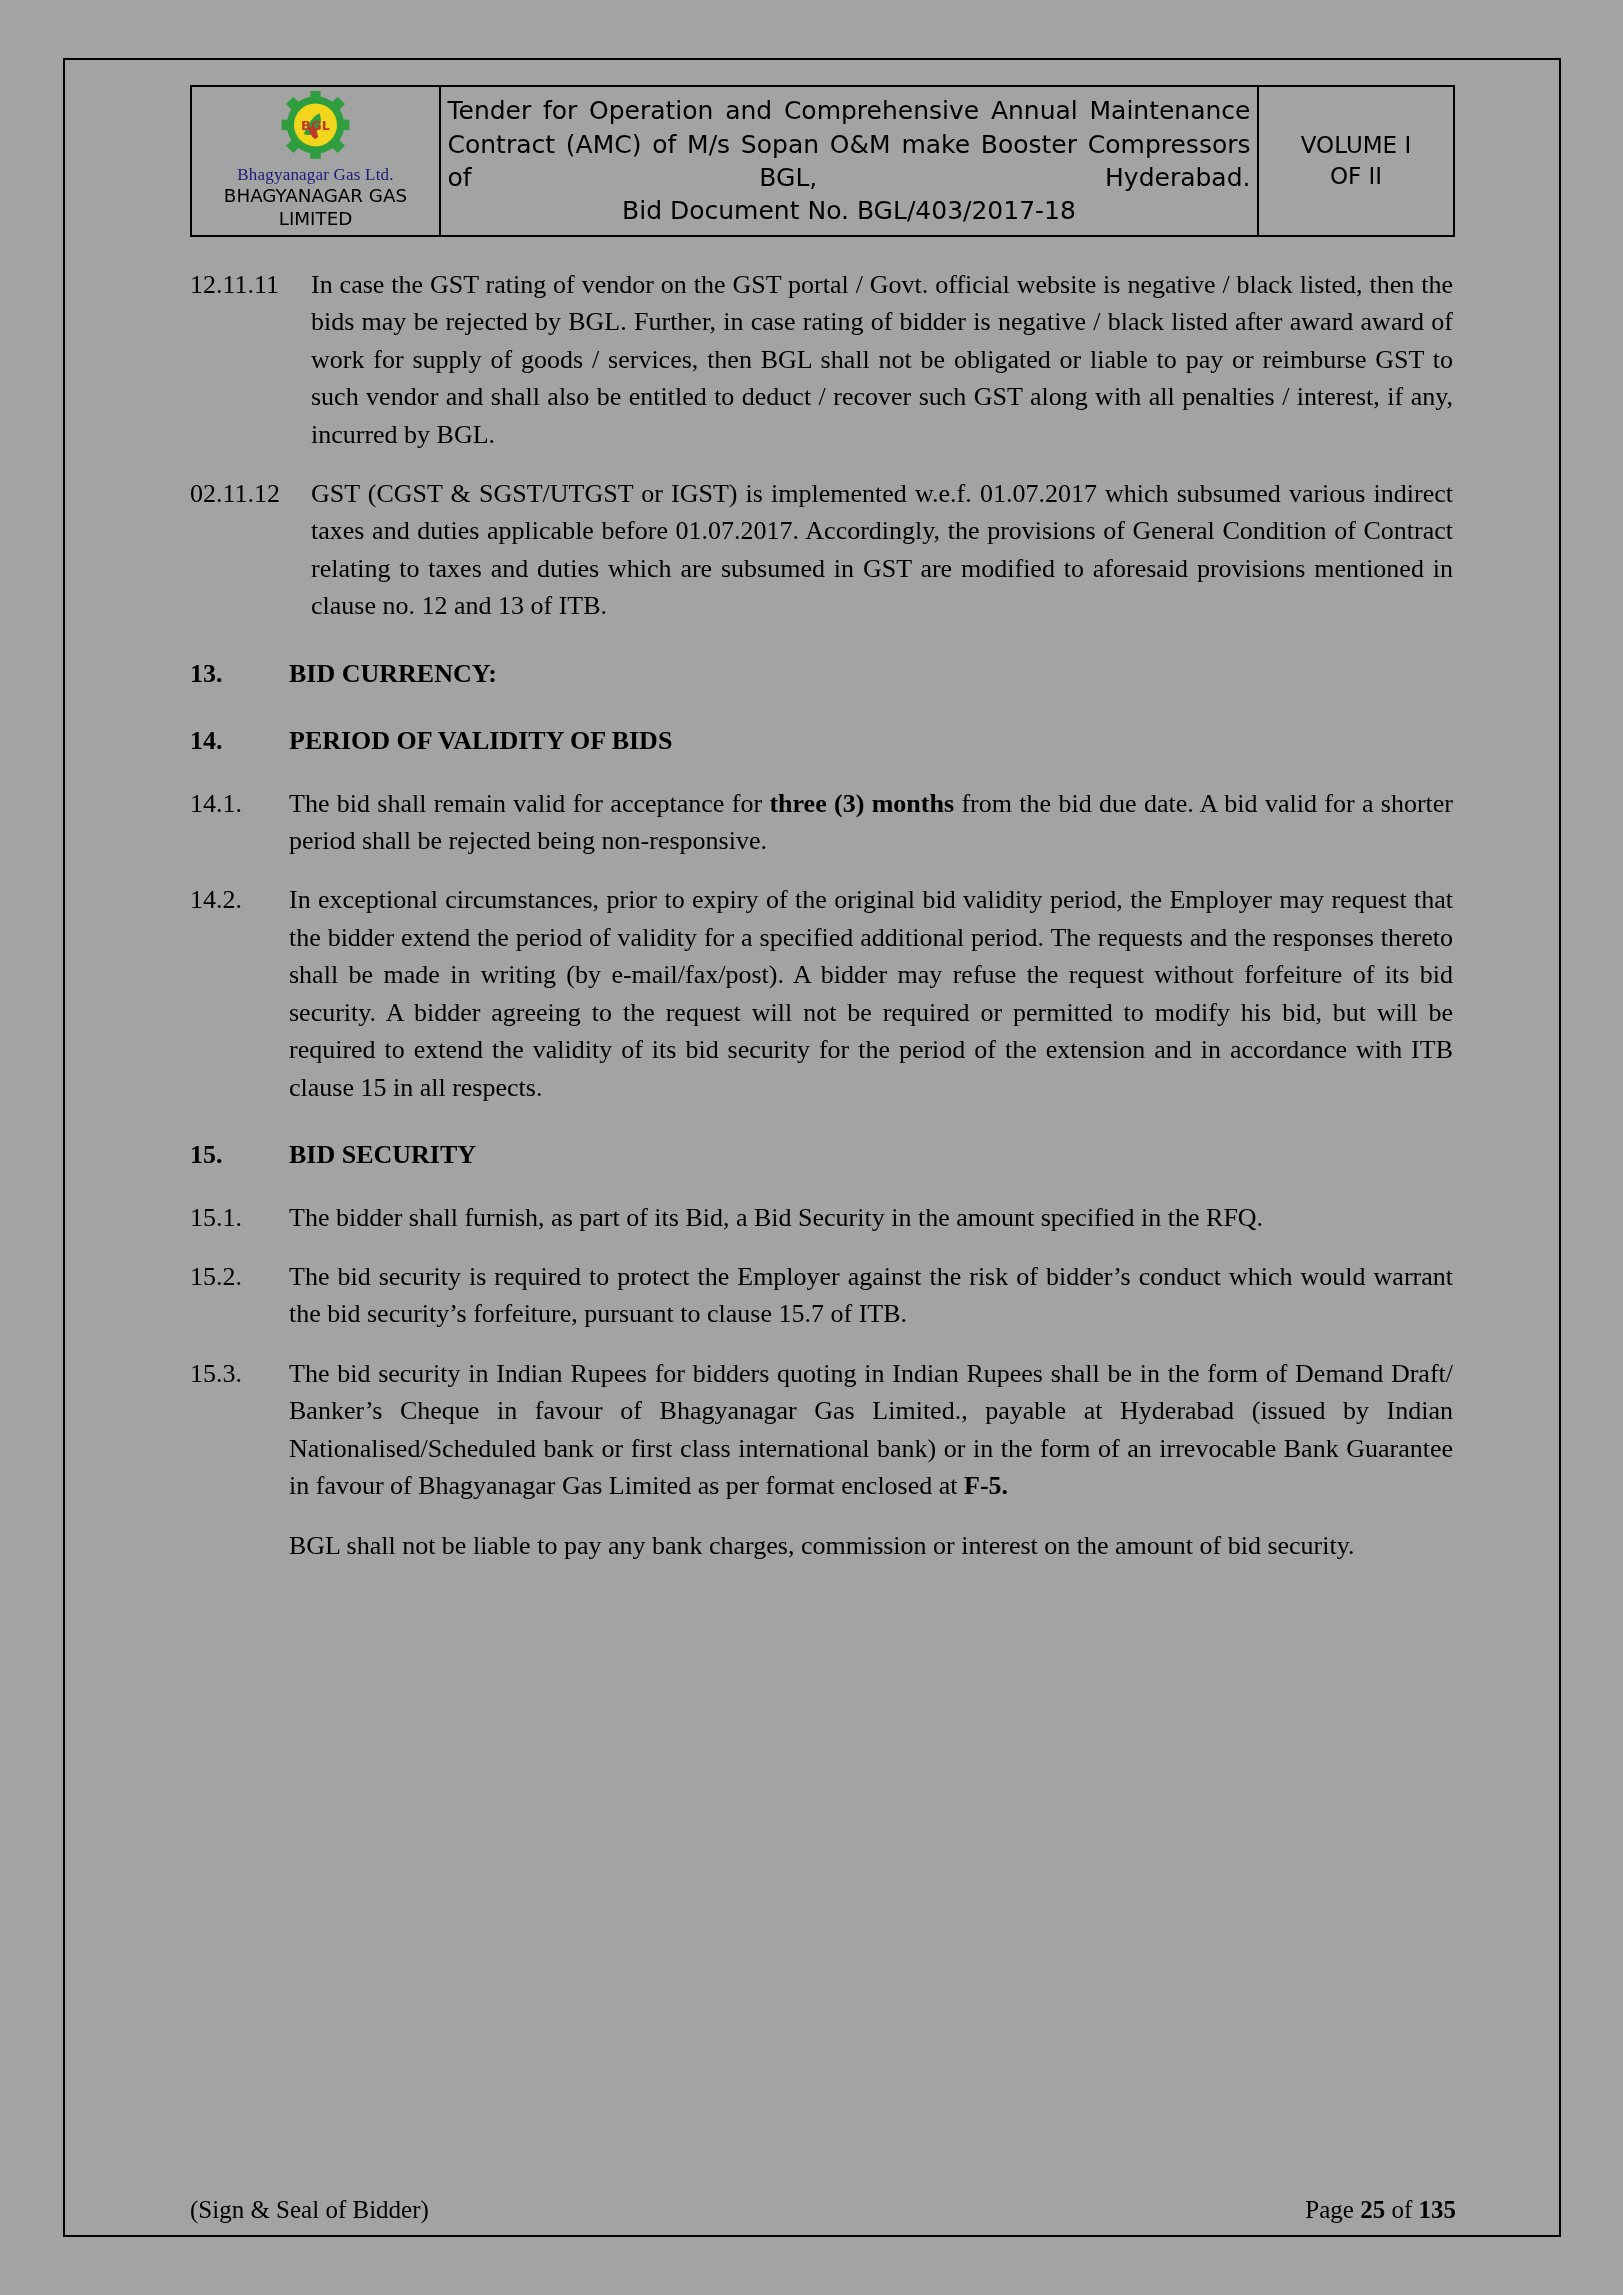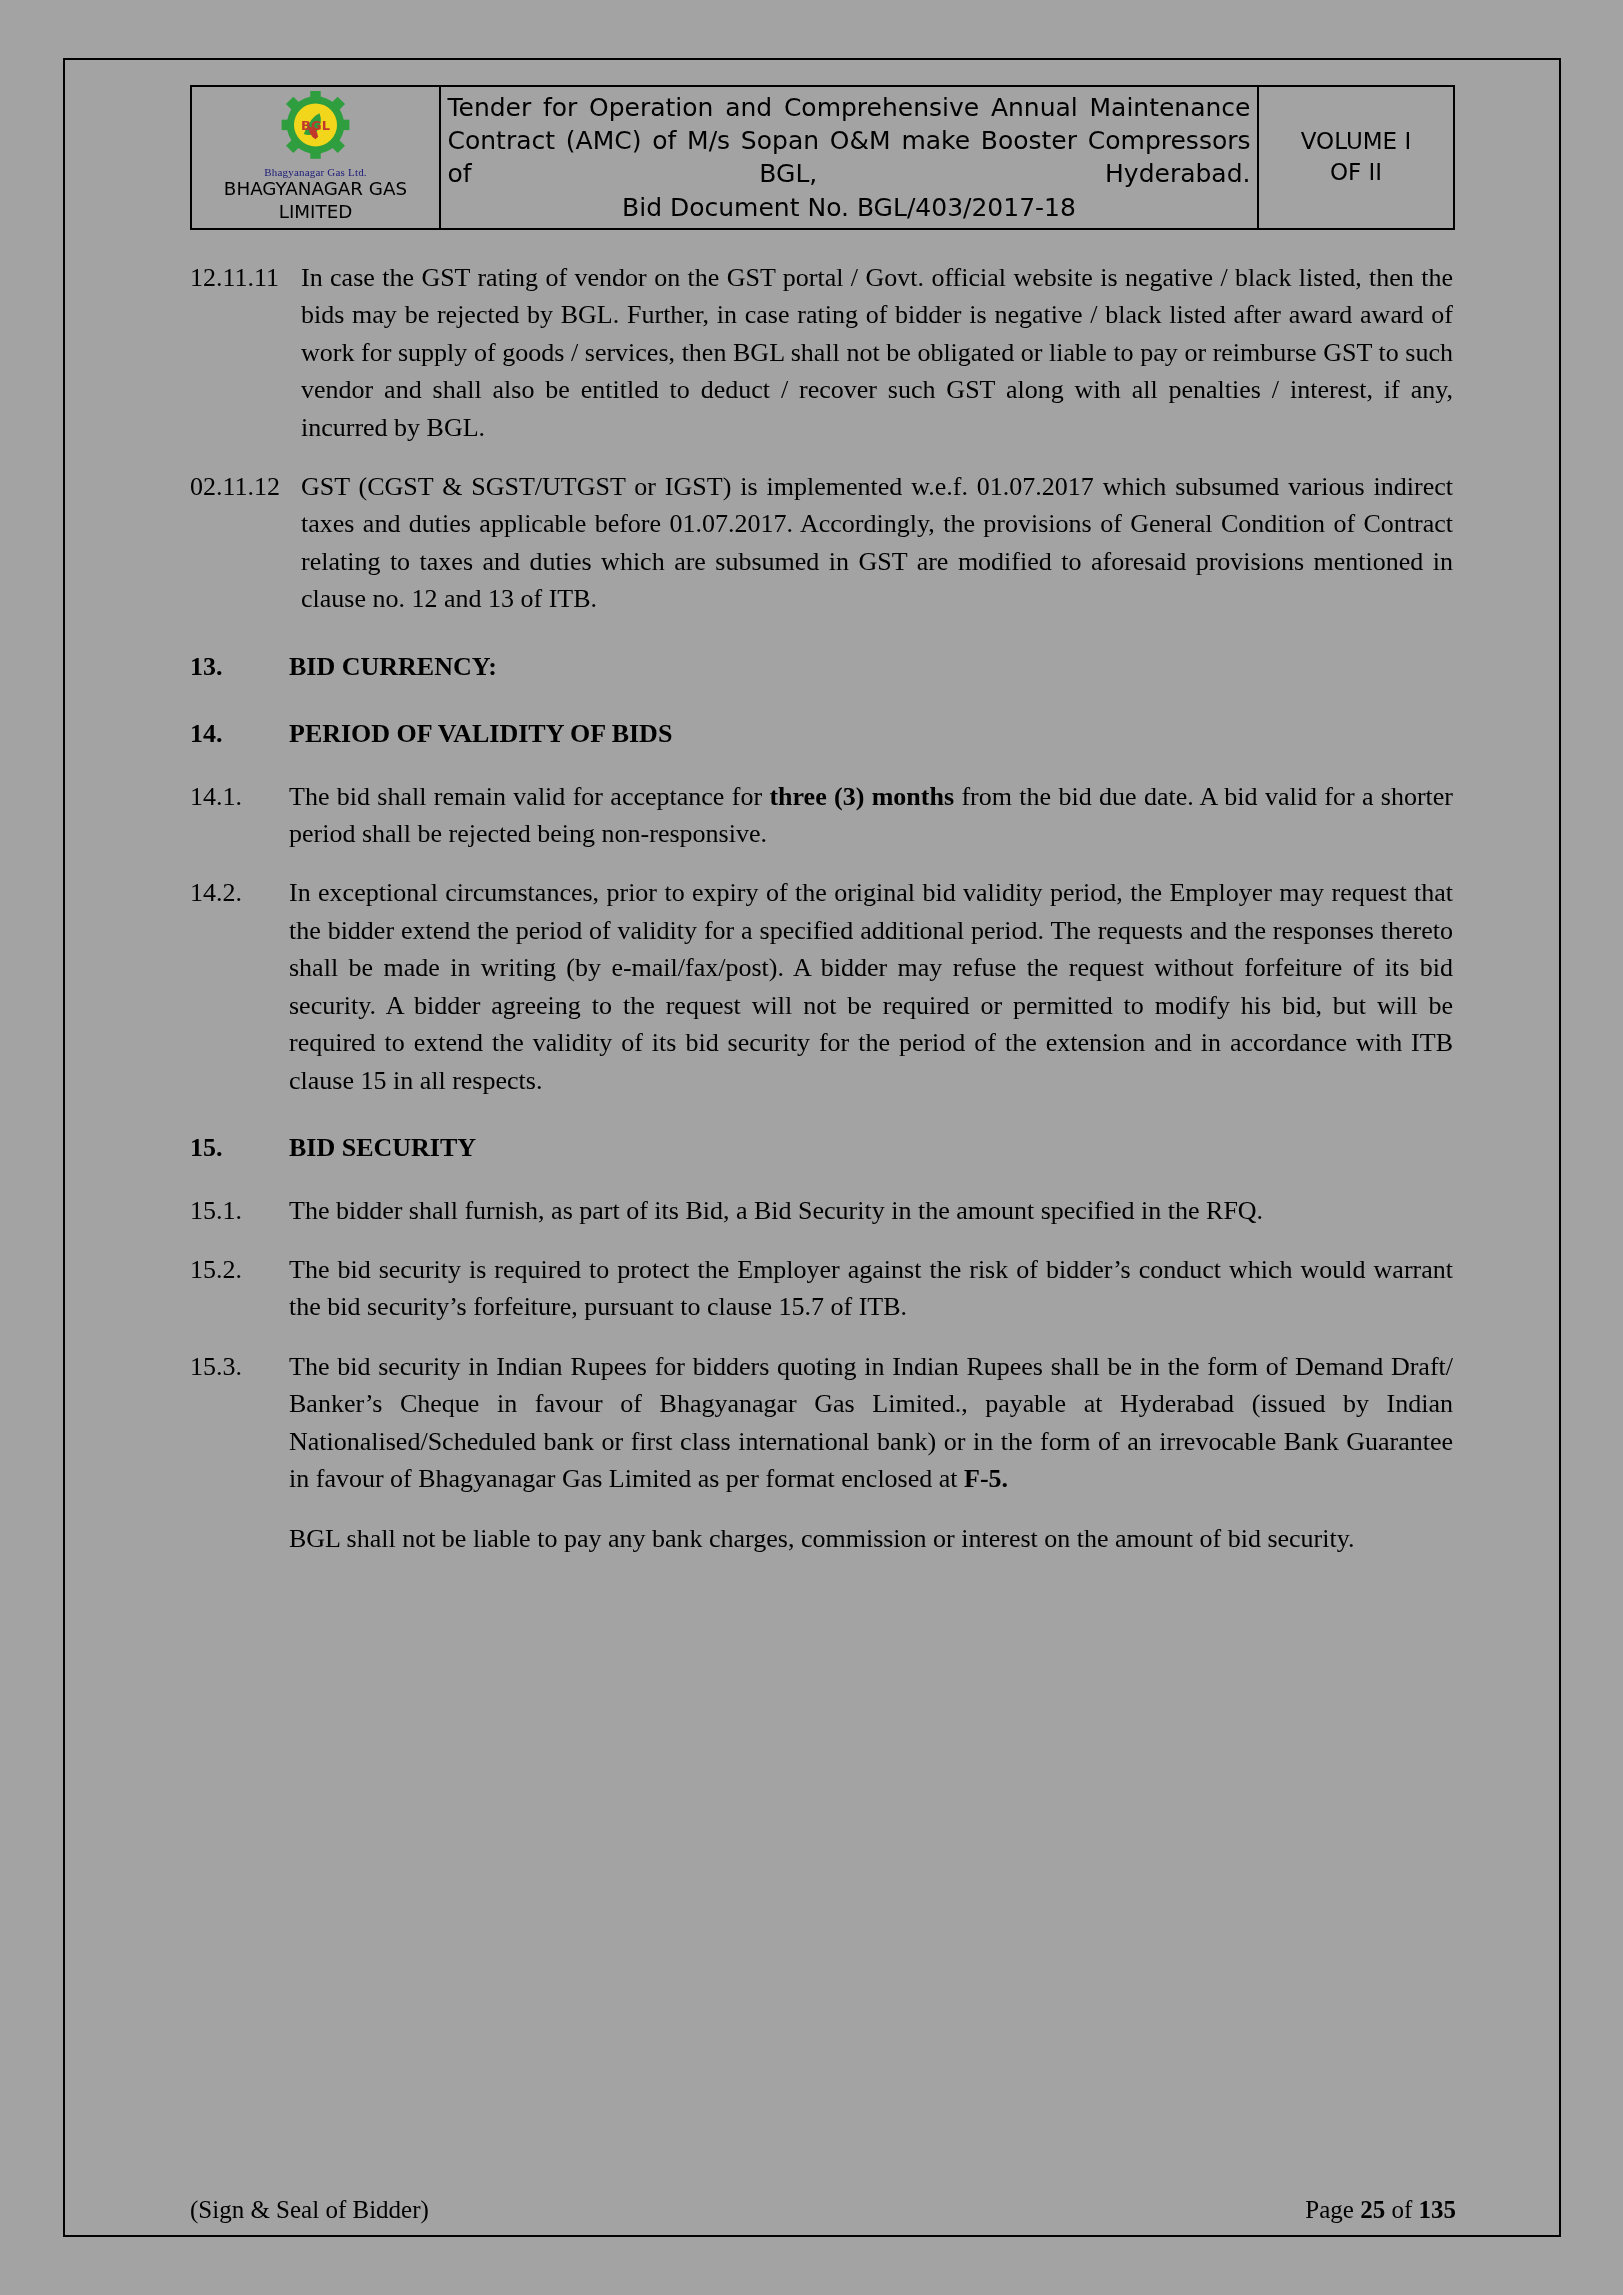--- a/index.html
+++ b/index.html
@@ -74,21 +74,21 @@
   }
   .logo-wrap {
     display: block;
     text-align: center;
   }
   .logo-mark {
     display: block;
     margin: 0 auto 1.3px auto;
   }
   .logo-sub {
-    font-size: 11px;
+    font-size: 17px;
     font-family: "Liberation Serif", serif;
     color: #1a1a7a;
     letter-spacing: 0.2px;
     margin-top: 1.3px;
   }
   .logo-company {
     font-size: 18.3px;
     line-height: 1.25;
     font-family: "DejaVu Sans", sans-serif;
     margin-top: 3.9px;
@@ -110,21 +110,21 @@
     white-space: pre;
   }
   .para .txt {
     flex: 1 1 auto;
     text-align: justify;
     text-align-last: left;
     hyphens: none;
   }
   
   .n-1211 .num { width: 111px; }
-  .n-1211 .txt { margin-left: 0; }
+  .n-1211 .txt { margin-left: 10px; }
   .n-simple .num { width: 99px; }
   .n-head .num { width: 99px; font-weight: bold; }
   .n-head .txt { font-weight: bold; }
 
   .para.heading {
     margin-top: 30px;
     margin-bottom: 25px;
   }
 
   .sub-para {

